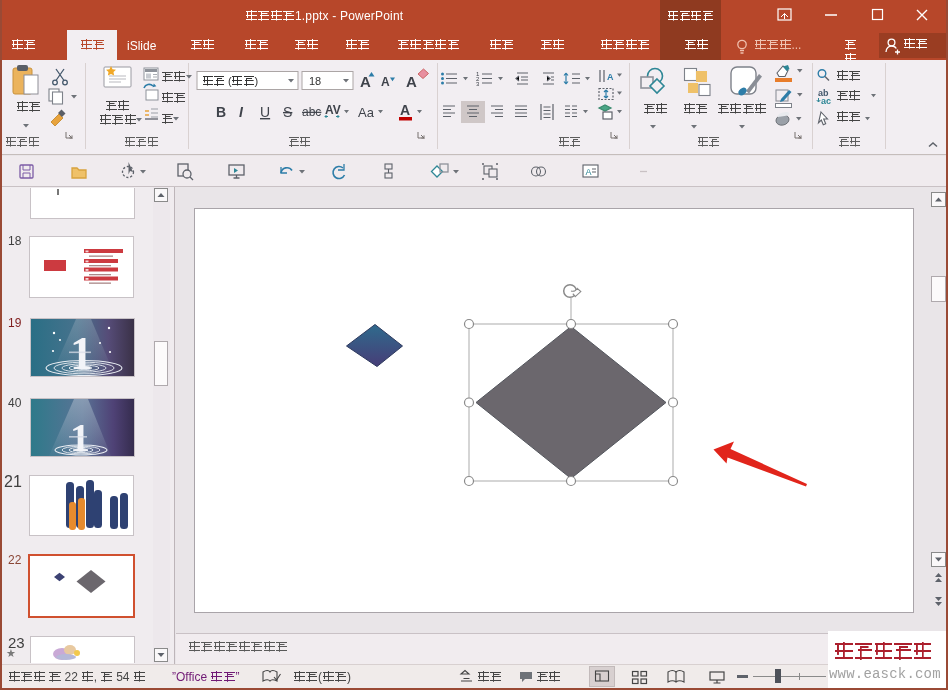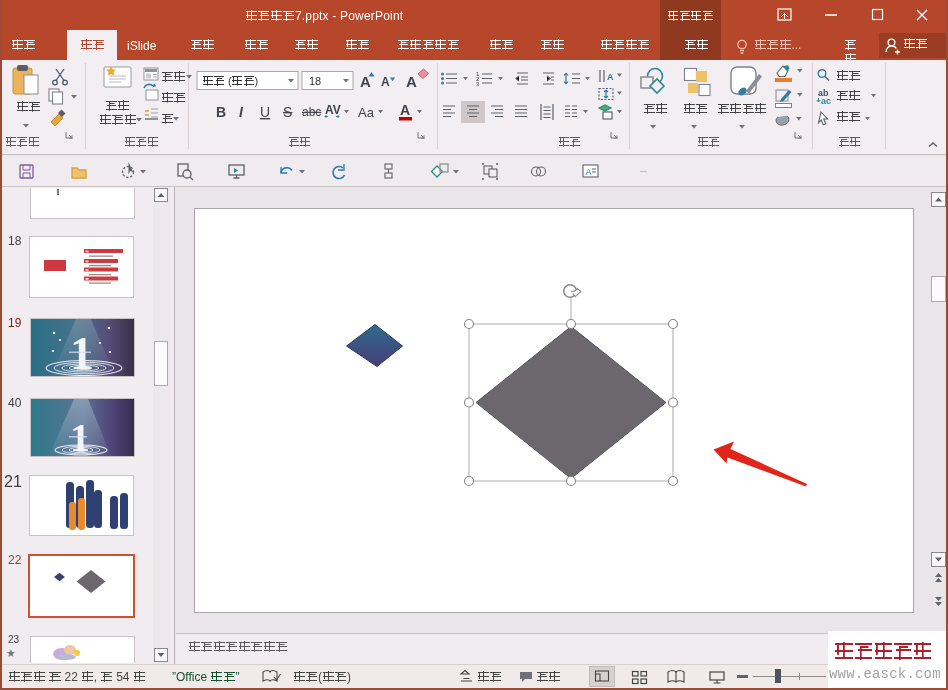--- a/index.html
+++ b/index.html
@@ -14,21 +14,21 @@
 .w{color:#fff}
 </style></head>
 <body>
 <div class="abs" style="left:0;top:0;width:948px;height:690px;background:#E9E5E8">
 
 <div class="abs" style="left:0;top:0;width:948px;height:60px;background:#B7472A"></div>
 
 <div class="abs" style="left:660px;top:0;width:61px;height:60px;background:#8F3A20"></div>
 <div class="abs w" style="left:660px;top:10px;width:61px;text-align:center;font-size:11px"><i class="c"></i><i class="c v"></i><i class="c"></i><i class="c v"></i></div>
 
-<div class="abs w" style="left:245px;top:9px;font-size:12px;letter-spacing:0.2px"><i class="c"></i><i class="c v"></i><i class="c"></i><i class="c v"></i><span style="font-size:12px">7.pptx - PowerPoint</span></div>
+<div class="abs w" style="left:245px;top:9px;font-size:12px;letter-spacing:0.2px"><i class="c"></i><i class="c v"></i><i class="c"></i><i class="c v"></i><span style="font-size:12px">1.pptx - PowerPoint</span></div>
 
 <svg class="abs" style="left:770px;top:4px" width="170" height="22" viewBox="0 0 170 22">
 <g stroke="#fff" fill="none" stroke-width="1.2">
 <rect x="8" y="5" width="13" height="11"></rect>
         <path d="M11 13 L14.5 9.5 L18 13 M14.5 9.5 L14.5 15" stroke-width="1"></path>
 <path d="M55 11 H67" stroke-width="1.5"></path>
 <rect x="102.5" y="5.5" width="10" height="10"></rect>
 <path d="M147 6 L157 16 M157 6 L147 16" stroke-width="1.4"></path>
 </g>
     </svg>
@@ -481,21 +481,21 @@
       </g>
 </svg>
 
 <div class="abs" style="left:8px;top:553px;font-size:12px;color:#8A4636">22</div>
 <div class="abs" style="left:28px;top:554px;width:107px;height:64px;background:#fff;border:2px solid #D0502F"></div>
 <svg class="abs" style="left:30px;top:556px" width="103" height="60" viewBox="0 0 103 60">
  <path d="M24 21 l5.5 -4.2 l5.5 4.2 l-5.5 4.2 z" fill="#3C4273"></path>
  <path d="M61 14 l14.5 11.5 l-14.5 11.5 l-14.5 -11.5 z" fill="#6B676D"></path>
 </svg>
 
-<div class="abs" style="left:8px;top:634px;font-size:10px;color:#3F3F3F">23</div>
+<div class="abs" style="left:8px;top:634px;font-size:15px;color:#3F3F3F">23</div>
 <div class="abs" style="left:6px;top:647px;font-size:11px;color:#7A7A7A">★</div>
 <div class="abs" style="left:30px;top:636px;width:105px;height:27px;background:#fff;border:1px solid #C8C2C6;border-bottom:none"></div>
 <svg class="abs" style="left:30px;top:636px" width="103" height="27" viewBox="0 0 103 27">
  <g>
         <ellipse cx="32" cy="18" rx="9" ry="6" fill="#C9A9D6"></ellipse>
         <ellipse cx="40" cy="14" rx="6" ry="5" fill="#E8C9A0"></ellipse>
         <circle cx="47" cy="17" r="3" fill="#F2C94C"></circle>
         <ellipse cx="36" cy="21" rx="10" ry="3" fill="#B5B8D8"></ellipse>
       </g>
 </svg>
@@ -560,21 +560,21 @@
         <path d="M4 6 l3.5 -4 l3.5 4 z M4 11 l3.5 -4 l3.5 4 z"></path>
         <path d="M4 26 l3.5 4 l3.5 -4 z M4 31 l3.5 4 l3.5 -4 z"></path>
       </g>
 </svg>
 
 <div class="abs" style="left:176px;top:633px;width:770px;height:31px;background:#F1ECEF;border-top:1px solid #C9C1C5"></div>
 <div class="abs" style="left:188px;top:640px;font-size:12px;color:#595959"><i class="c"></i><i class="c v"></i><i class="c"></i><i class="c v"></i><i class="c"></i><i class="c v"></i><i class="c"></i><i class="c v"></i></div>
 
 <div class="abs" style="left:0;top:664px;width:948px;height:24px;background:#F0EBEA;border-top:1px solid #D8D0D0"></div>
 <div class="abs" style="left:8px;top:670px;font-size:12px;color:#454545"><i class="c"></i><i class="c v"></i><i class="c"></i> <i class="c v"></i> 22 <i class="c"></i>, <i class="c v"></i> 54 <i class="c"></i></div>
-<div class="abs" style="left:172px;top:670px;font-size:12px;color:#14532d">”Office <i class="c"></i><i class="c v"></i>”</div>
+<div class="abs" style="left:172px;top:670px;font-size:12px;color:#701a75">”Office <i class="c"></i><i class="c v"></i>”</div>
 <svg class="abs" style="left:261px;top:669px" width="20" height="16" viewBox="0 0 20 16">
       <g fill="none" stroke="#454545" stroke-width="1.1">
         <path d="M2 3 c3 -2 6 -2 7 0 c1 -2 4 -2 7 0 v9 c-3 -1.5 -6 -1.5 -7 0 c-1 -1.5 -4 -1.5 -7 0 z"></path>
         <path d="M13 8 l2.5 3 l4 -6" stroke="#454545"></path>
       </g>
     </svg>
 <div class="abs" style="left:293px;top:670px;font-size:12px;color:#454545"><i class="c"></i><i class="c v"></i>(<i class="c"></i><i class="c v"></i>)</div>
 <svg class="abs" style="left:459px;top:669px" width="16" height="16" viewBox="0 0 16 16">
       <g stroke="#454545" fill="none">
         <path d="M2 12 h11 M4.5 9.5 h6 M2 5 l4 -3.5 l4 3.5 z" stroke-width="1.1"></path>

